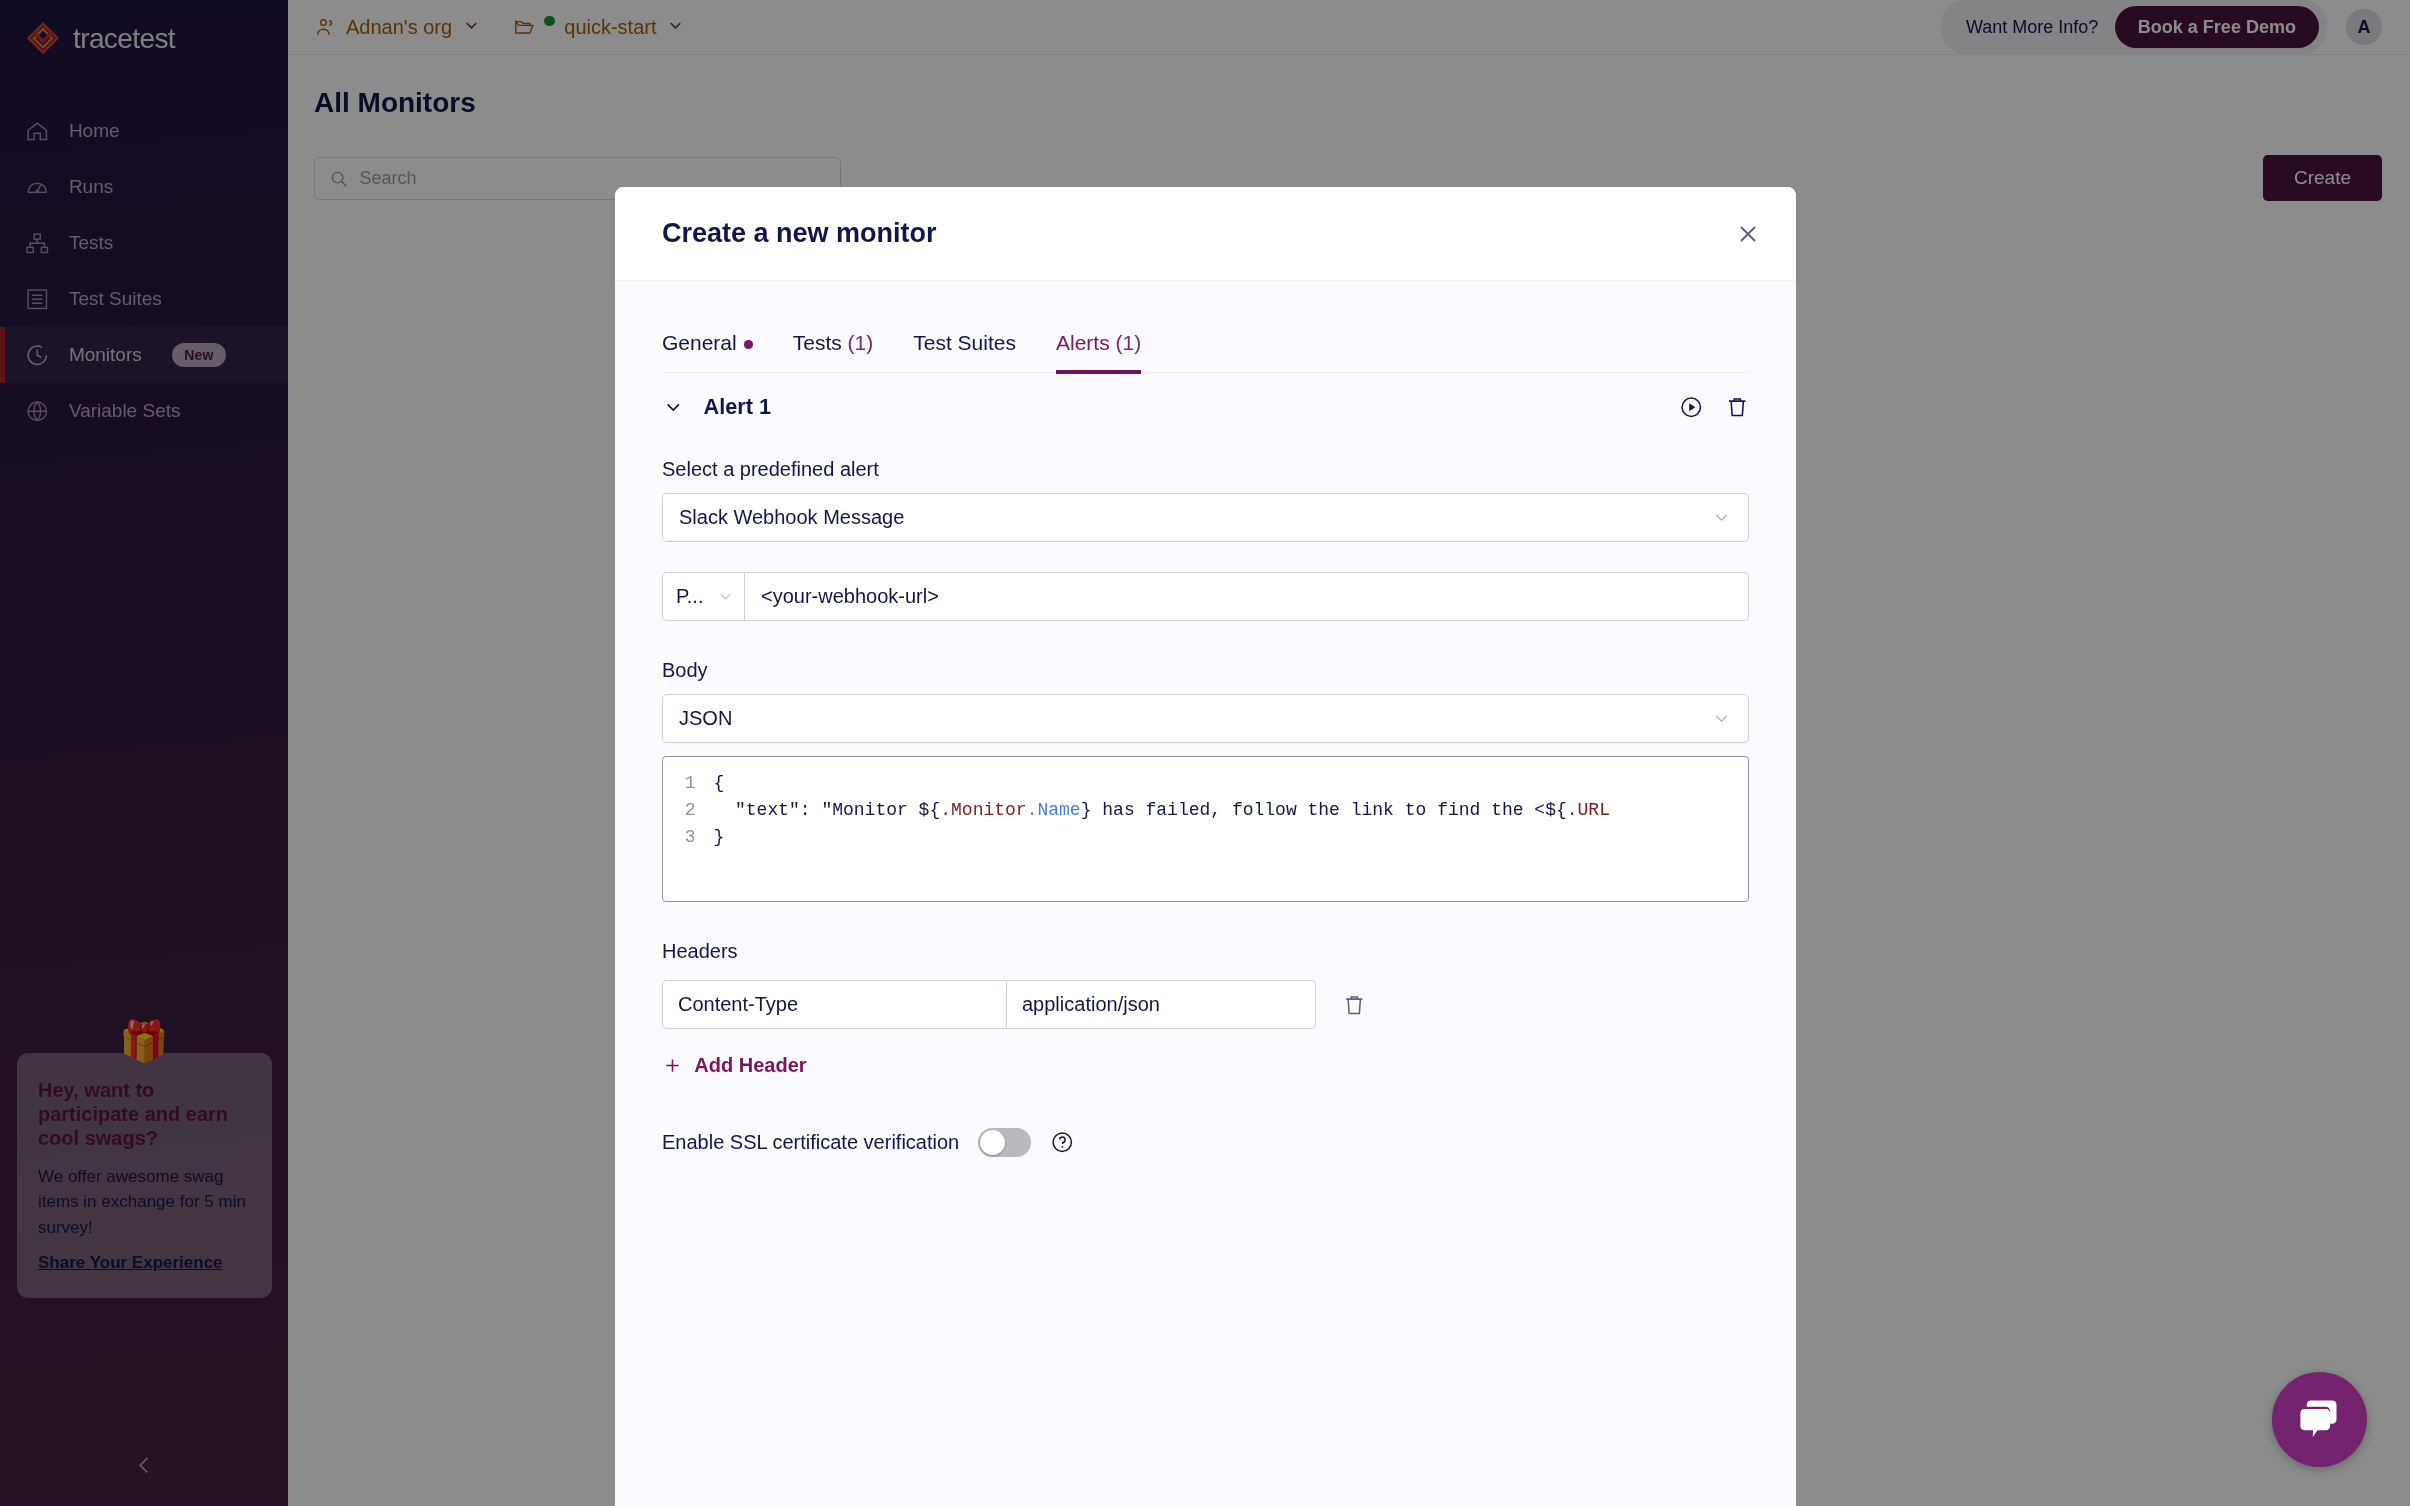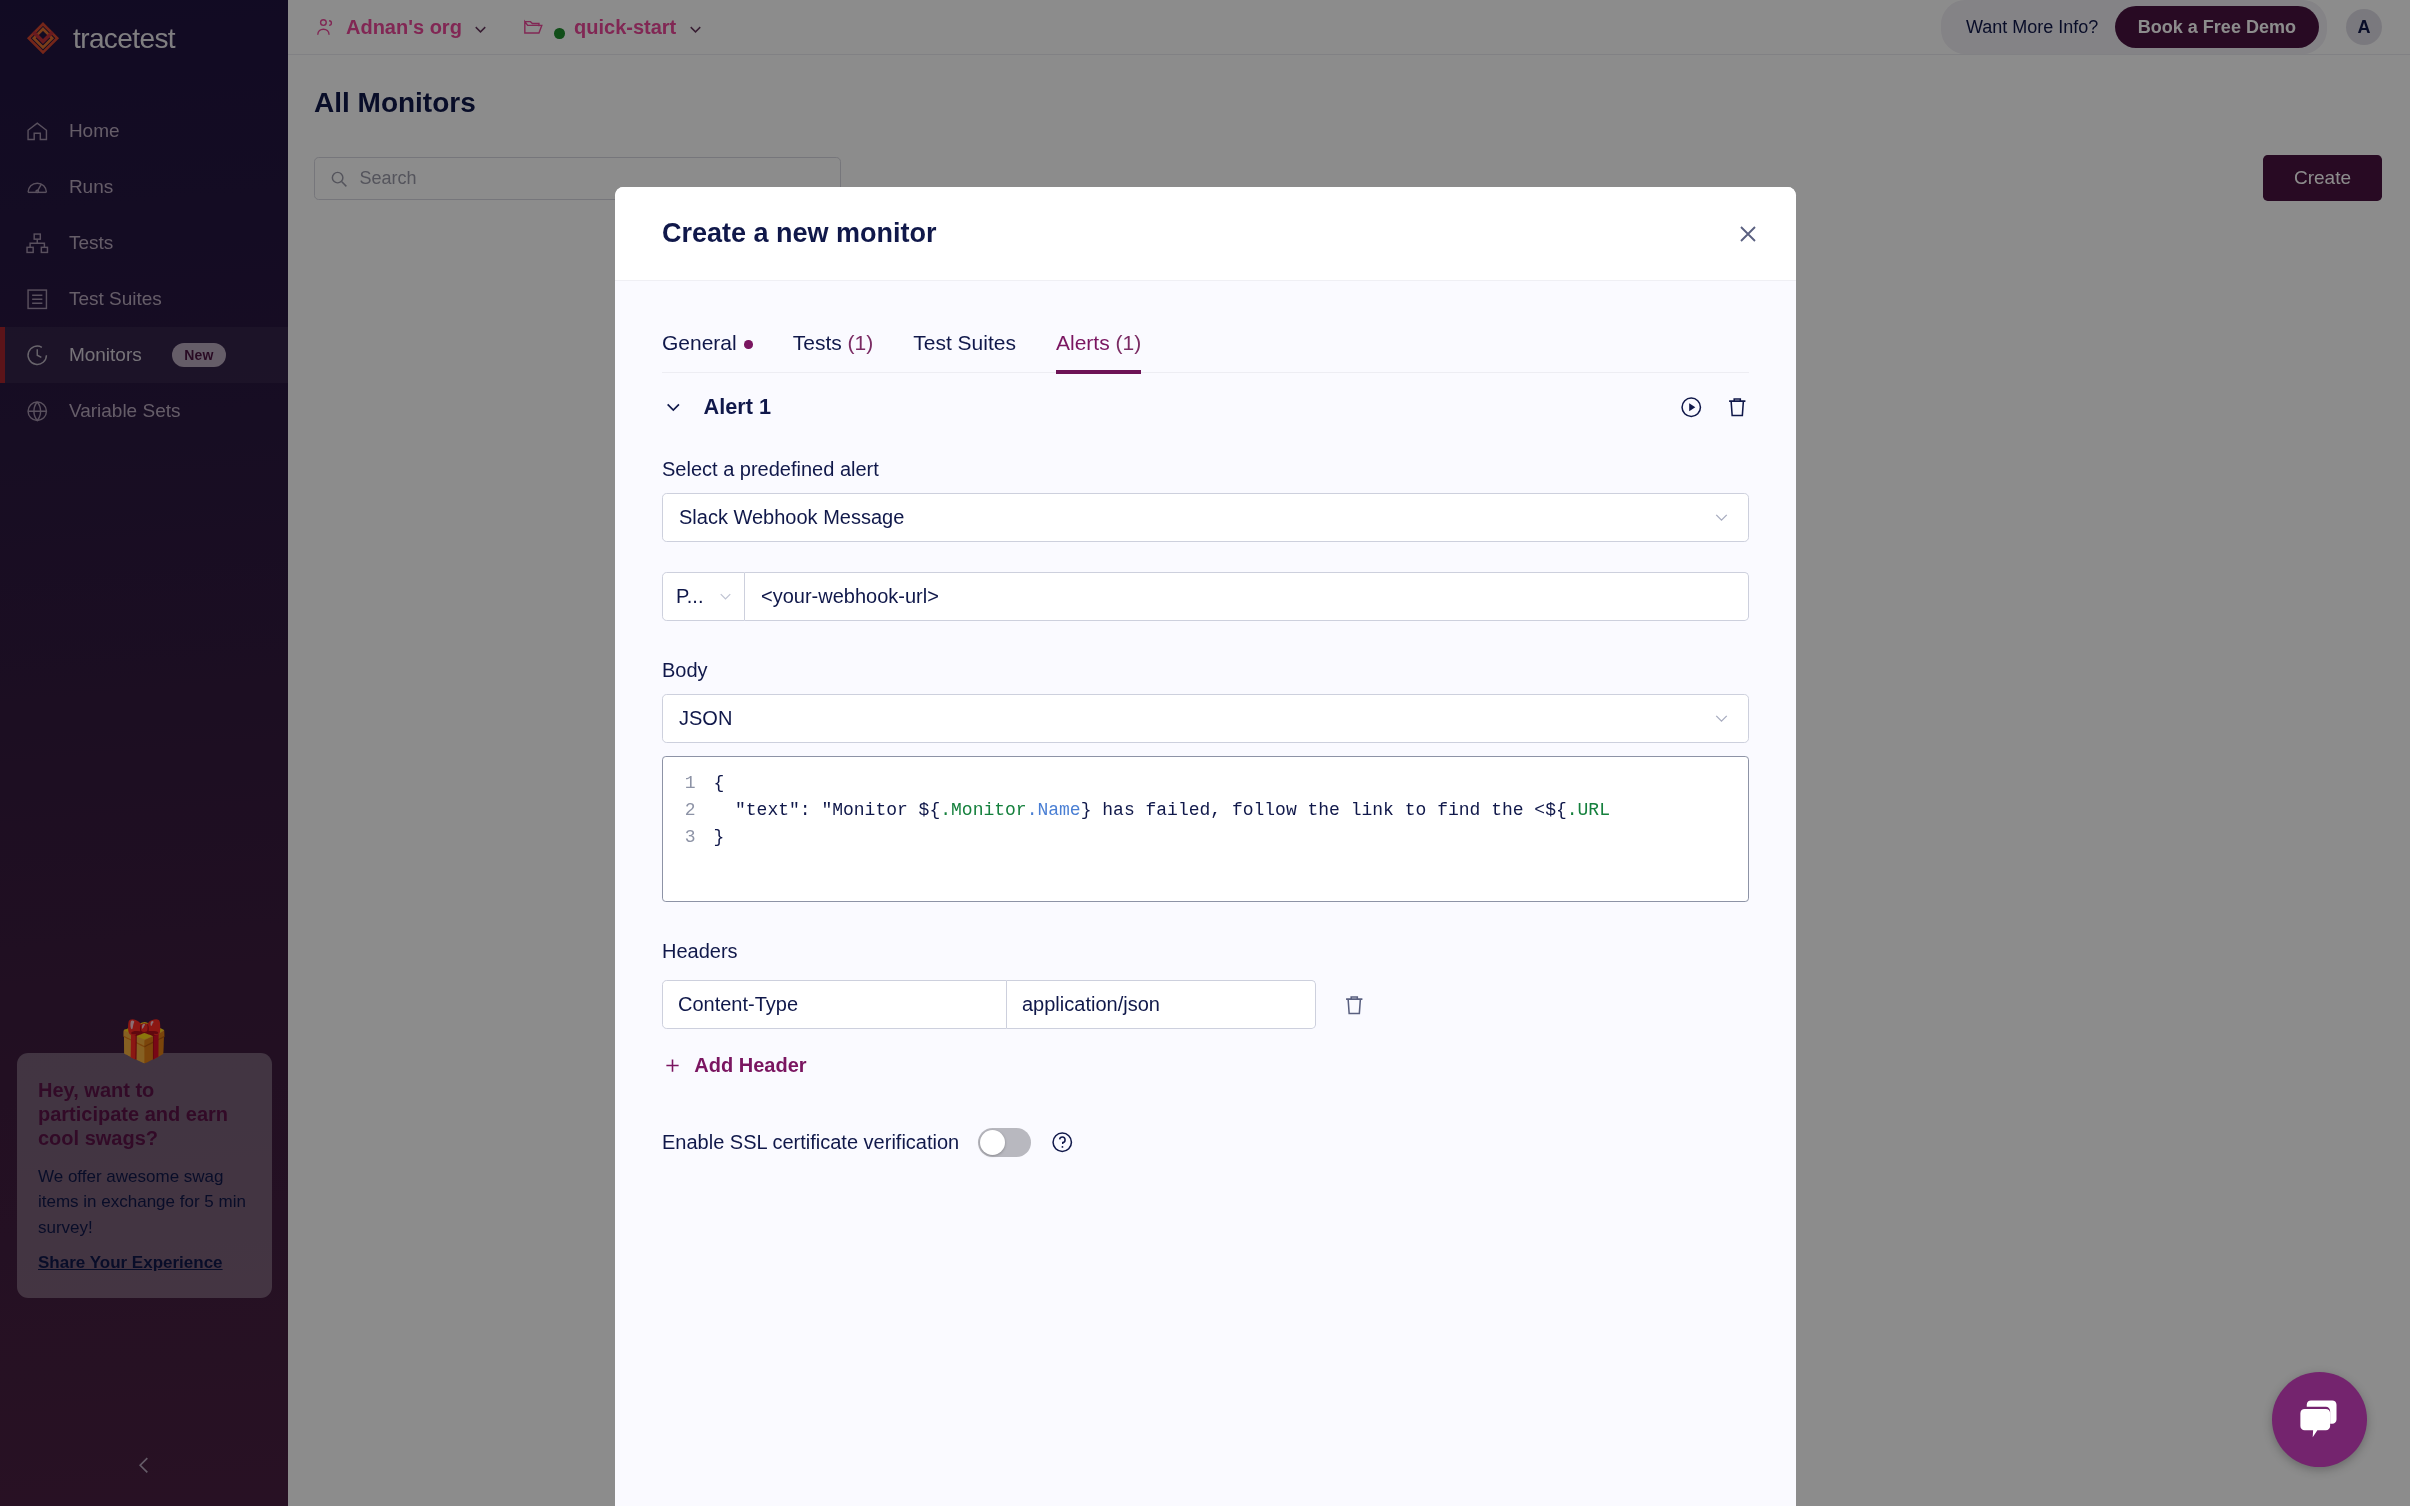--- a/index.html
+++ b/index.html
@@ -88,22 +88,22 @@
     width: 2122px; height: 1507px;
     background: #ffffff;
   }
   #topbar {
     position: relative; height: 55px;
     border-bottom: 0.9px solid #ececf1;
     display: flex; align-items: center;
     padding: 0 28px 0 26px;
   }
   .org-group, .proj-group {
-    display: flex; align-items: flex-end; gap: 9.4px;
-    color: #ec4899; font-size: 20px; font-weight: 700;
+    display: flex; align-items: flex-start; gap: 9.4px;
+    color: #a16207; font-size: 20px; font-weight: 400;
     cursor: pointer;
   }
   .proj-group { margin-left: 32px; }
   .dot-green {
     width: 10.4px; height: 10.4px; border-radius: 50%;
     background: #1f8f2f; display: inline-block;
   }
   .chev { color: #4a1340; opacity: .85; }
   .topbar-right {
     margin-left: auto; display: flex; align-items: center; gap: 19px;
@@ -271,21 +271,21 @@
     font-family: "Liberation Mono", monospace;
     line-height: 27px;
     user-select: none;
   }
   .code-area {
     flex: 1; padding-top: 12.2px; padding-left: 9.4px;
     font-family: "Liberation Mono", monospace;
     font-size: 18px; line-height: 27px;
     color: #10184a; white-space: pre; overflow: hidden;
   }
-  .tok-purple { color: #15803d; }
+  .tok-purple { color: #7f1d1d; }
   .tok-blue { color: #4a7fd4; }
 
   .headers-row { display: flex; align-items: center; margin-top: 17px; gap: 0; }
   .hdr-key, .hdr-val {
     height: 49px; border: 0.9px solid #cdd0dd;
     background: #fff; padding: 0 15px;
     color: #10184a; font-size: 20px; outline: none;
     font-family: "Liberation Sans", sans-serif;
   }
   .hdr-key { width: 345px; border-radius: 4.7px 0 0 4.7px; }

